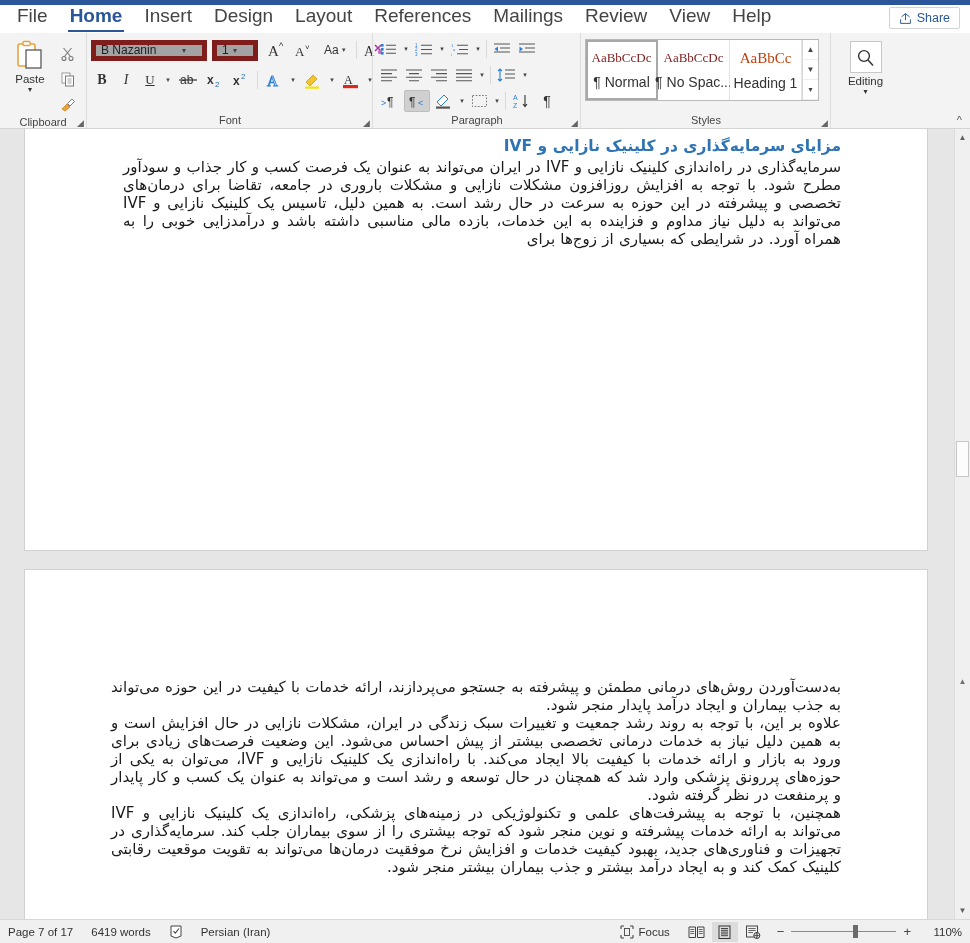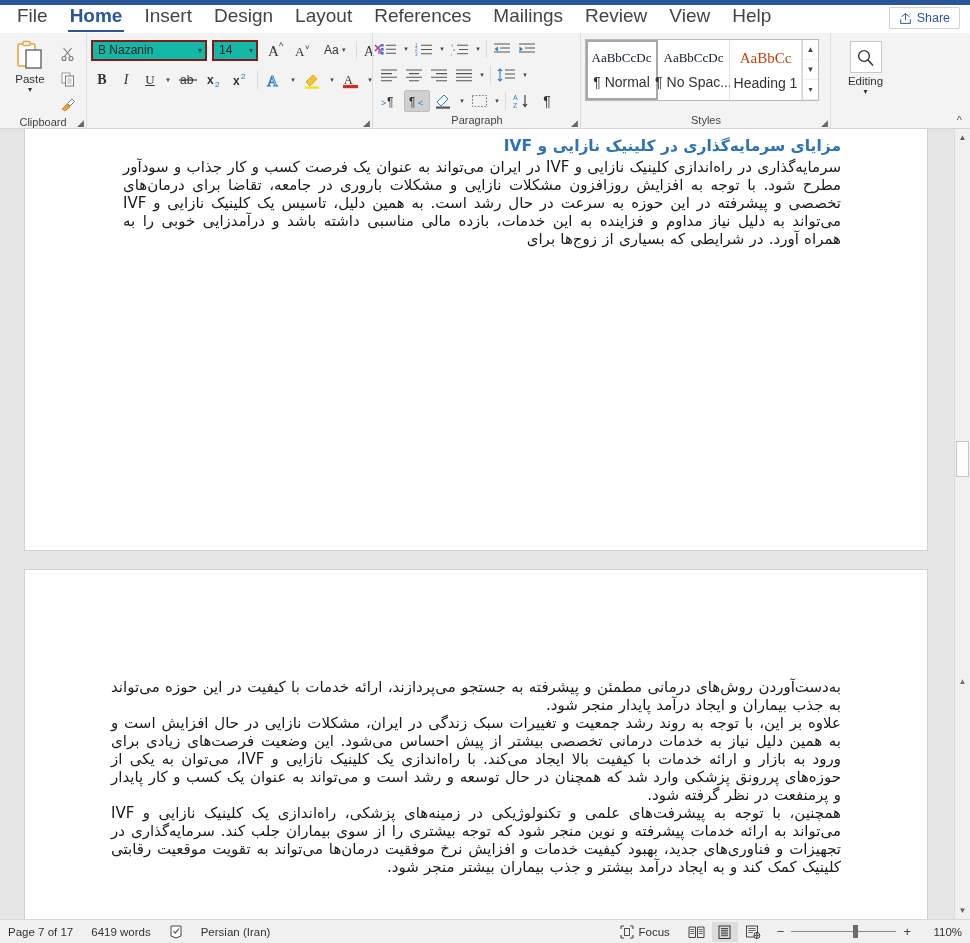--- a/index.html
+++ b/index.html
@@ -102,23 +102,23 @@
   .paste-ico { width: 30px; height: 32px; }
   .paste-txt { font-size: 11.5px; color: #333; margin-top: 1px; }
   .chev { font-size: 8px; color: #333; line-height: 8px; margin-top: 1px;}
   .clip-small { display: flex; flex-direction: column; gap: 3px; padding-top: 6px; }
   .clip-small .ic { width: 24px; height: 22px; display: flex; align-items: center; justify-content: center;}
 
   
   .fontgrp .row { display: flex; align-items: center; gap: 2px; height: 26px; }
   .fontgrp .row2 { margin-top: 4px; }
   .combo {
-    height: 21px; background: #14b8a6; border: 2px solid #7f1d1d;
+    height: 21px; background: #a3a3a3; border: 5px solid #7f1d1d;
     display: flex; align-items: center; justify-content: space-between;
-    padding: 0 3px 0 5px; font-size: 12px; color: #222;
+    padding: 0 16px 0 5px; font-size: 12px; color: #222;
   }
   .combo .cv { overflow: hidden; white-space: nowrap; }
   .combo .ca { font-size: 8px; color: #444; margin-left: 4px;}
   .btn {
     min-width: 22px; height: 22px; display: flex;
     align-items: center; justify-content: center;
     font-size: 12.5px; color: #333; padding: 0 2px;
     border: 1px solid transparent; border-radius: 2px;
   }
   .btn.on { background: #d0d0d0; border-color: #bdbdbd; }
@@ -133,21 +133,21 @@
   
   .gallery {
     display: flex; border: 1px solid #b9b9b9; background: #fff; height: 62px;
   }
   .sty {
     width: 72px; height: 60px; display: flex; flex-direction: column;
     justify-content: center; align-items: center; border-right: 1px solid #e3e3e3;
     background: #fff;
   }
   .sty.sel { outline: 2px solid #a8a8a8; outline-offset: -2px; }
-  .sty .prev { font-size: 13px; color: #0f172a; font-family: "Liberation Serif", serif; white-space: nowrap; overflow: hidden; width: 68px; text-align:center; }
+  .sty .prev { font-size: 13px; color: #7f1d1d; font-family: "Liberation Serif", serif; white-space: nowrap; overflow: hidden; width: 68px; text-align:center; }
   .sty .prev.h1 { color: #c2410c; font-size: 15px; }
   .sty .nm { font-size: 14px; color: #333; margin-top: 8px; white-space: nowrap; }
   .galnav { width: 16px; display: flex; flex-direction: column; background: #fff; border-left: 1px solid #d8d8d8;}
   .galnav div { flex: 1; display: flex; align-items: center; justify-content: center; font-size: 8px; color: #444; border-bottom: 1px solid #eee;}
 
   
   .editing-col { width: 56px; display: flex; flex-direction: column; align-items: center; padding-top: 4px;}
   .editing-box { width: 32px; height: 32px; border: 1px solid #c8c8c8; background:#fff; display:flex;align-items:center;justify-content:center;}
   .collapse-ribbon { position: absolute; right: 8px; bottom: 2px; font-size: 11px; color: #555; }
 
@@ -409,20 +409,21 @@
             <span>
               <svg width="18" height="17" viewBox="0 0 18 17">
                   <text x="2" y="12" font-size="12" font-family="Liberation Serif, serif" fill="#333">A</text>
                   <rect x="1" y="13" width="15" height="3.2" fill="#d9281e"></rect>
                 </svg>
             </span>
           </span>
           <span class="mini-chev">▾</span>
         </div>
       </div>
+      <div class="glabel" style="width:278px">Font</div>
       <span class="dlg">◢</span>
     </div>
 
     <div class="rgroup pargrp" style="width:208px">
       <div class="gbody" style="flex-direction:column;">
         <div class="row">
           <span class="btn">
             <span>
               <svg width="17" height="14" viewBox="0 0 17 14">
                   <rect x="1" y="2" width="2.6" height="2.6" fill="#2b7fd4"></rect>

